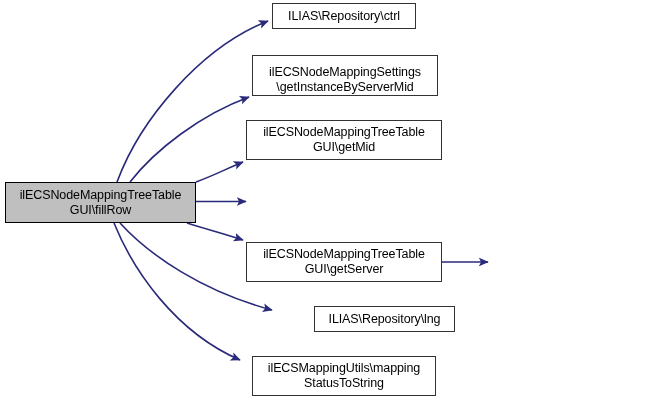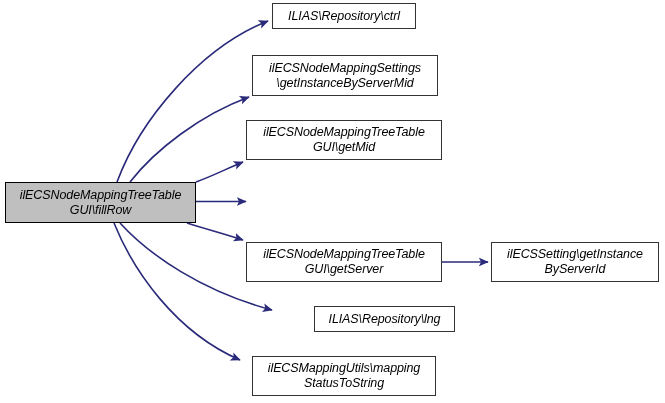--- a/index.html
+++ b/index.html
@@ -39,21 +39,20 @@
     z-index: 2;
   }
   .node.current {
     background: #bfbfbf;
     border-color: #000000;
   }
   .node-label {
     display: block;
     padding: 0 3px;
     white-space: pre-line;
-    font-style: italic;
   }
 </style>
 </head>
 <body>
 
 <div id="canvas">
 
   <svg id="edges" viewBox="0 0 665 403" width="665" height="403" xmlns="http://www.w3.org/2000/svg">
     <defs>
       <marker id="arrow" viewBox="0 0 10 10" refX="9.2" refY="5" markerWidth="6.2" markerHeight="6.2" orient="auto-start-reverse">
@@ -83,21 +82,21 @@
 
   <div class="node current" id="node-root" style="left: 5px; top: 182px; width: 191px; height: 41px;">
     <span class="node-label">ilECSNodeMappingTreeTable
 GUI\fillRow</span>
   </div>
 
   <div class="node" style="left: 272px; top: 3px; width: 144px; height: 26px;">
     <span class="node-label">ILIAS\Repository\ctrl</span>
   </div>
 
-  <div class="node" style="left: 252px; top: 55px; width: 186px; height: 41px;">
+  <div class="node" style="left: 252px; top: 55px; width: 186px; height: 41px; align-items: flex-end;">
     <span class="node-label">ilECSNodeMappingSettings
 \getInstanceByServerMid</span>
   </div>
 
   <div class="node" style="left: 246px; top: 120px; width: 196px; height: 40px;">
     <span class="node-label">ilECSNodeMappingTreeTable
 GUI\getMid</span>
   </div>
 
 
@@ -108,18 +107,14 @@
 
   <div class="node" style="left: 275px; top: 306px; width: 141px; height: 26px; margin-left: 39px;">
     <span class="node-label">ILIAS\Repository\lng</span>
   </div>
 
   <div class="node" style="left: 252px; top: 356px; width: 184px; height: 40px;">
     <span class="node-label">ilECSMappingUtils\mapping
 StatusToString</span>
   </div>
 
-  <div class="node" style="left: 491px; top: 242px; width: 168px; height: 40px;">
-    <span class="node-label">ilECSSetting\getInstance
-ByServerId</span>
-  </div>
 
 </div>
 
 </body></html>

